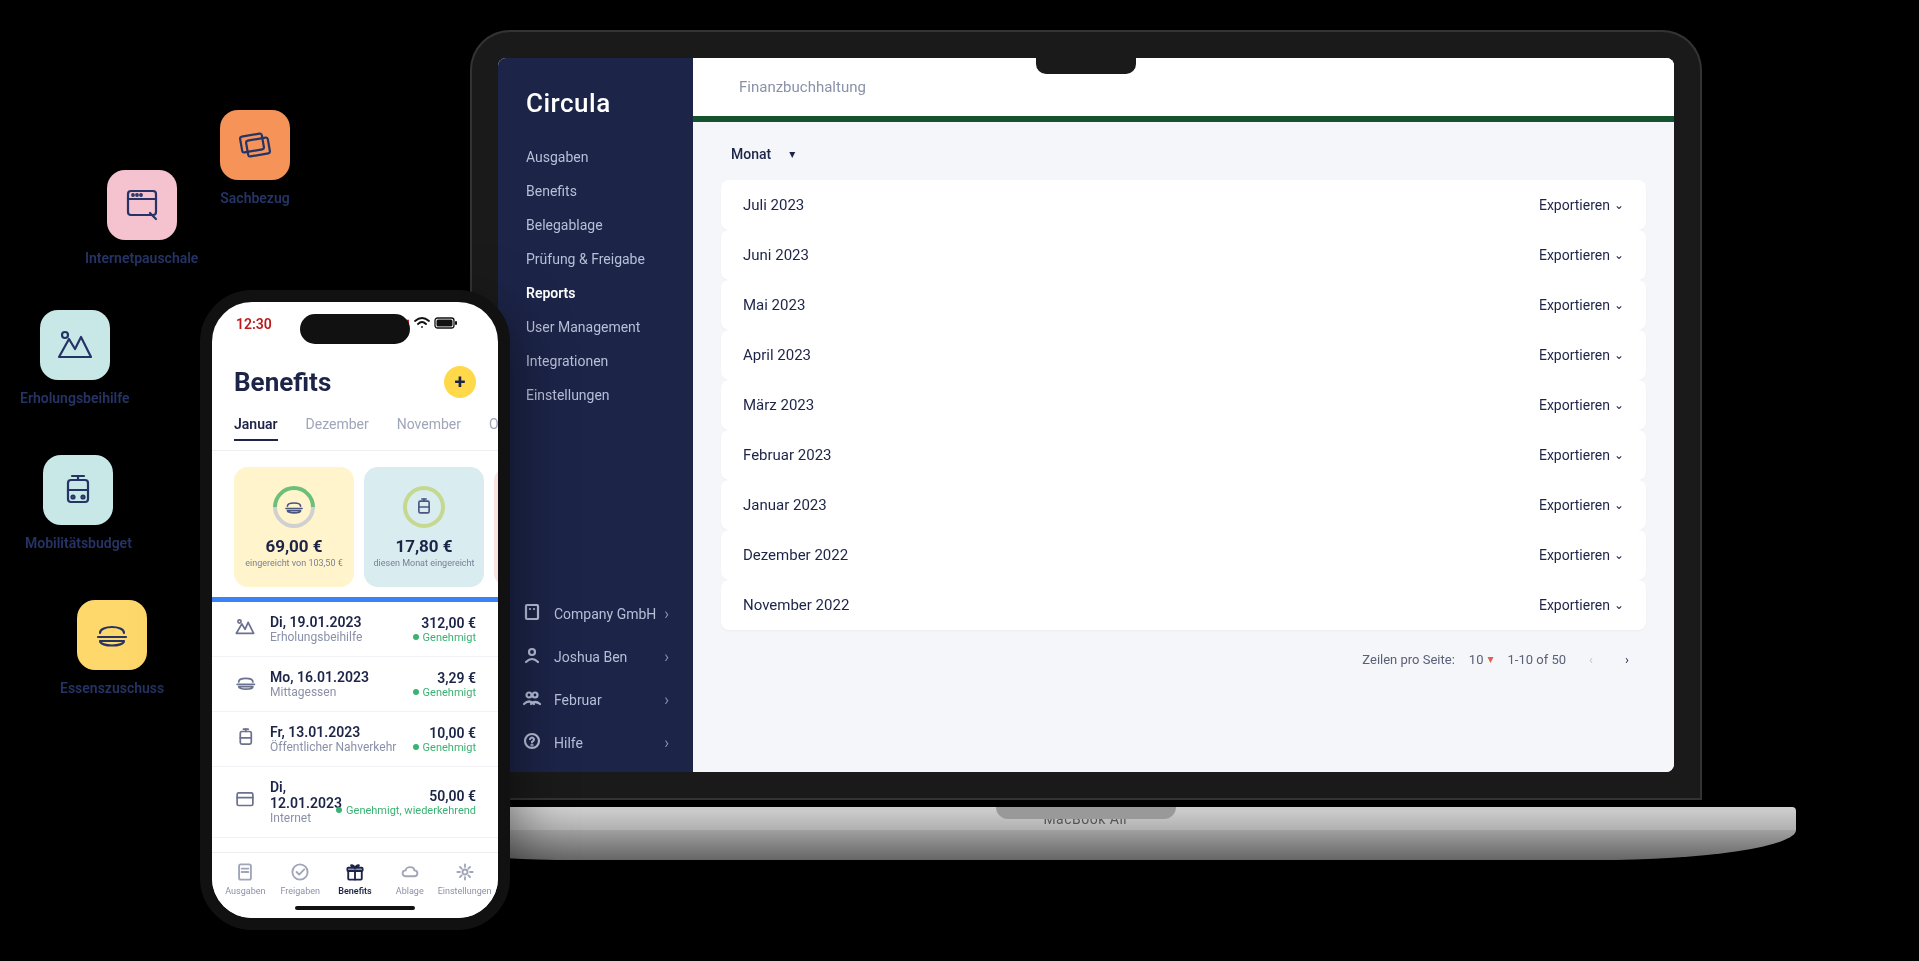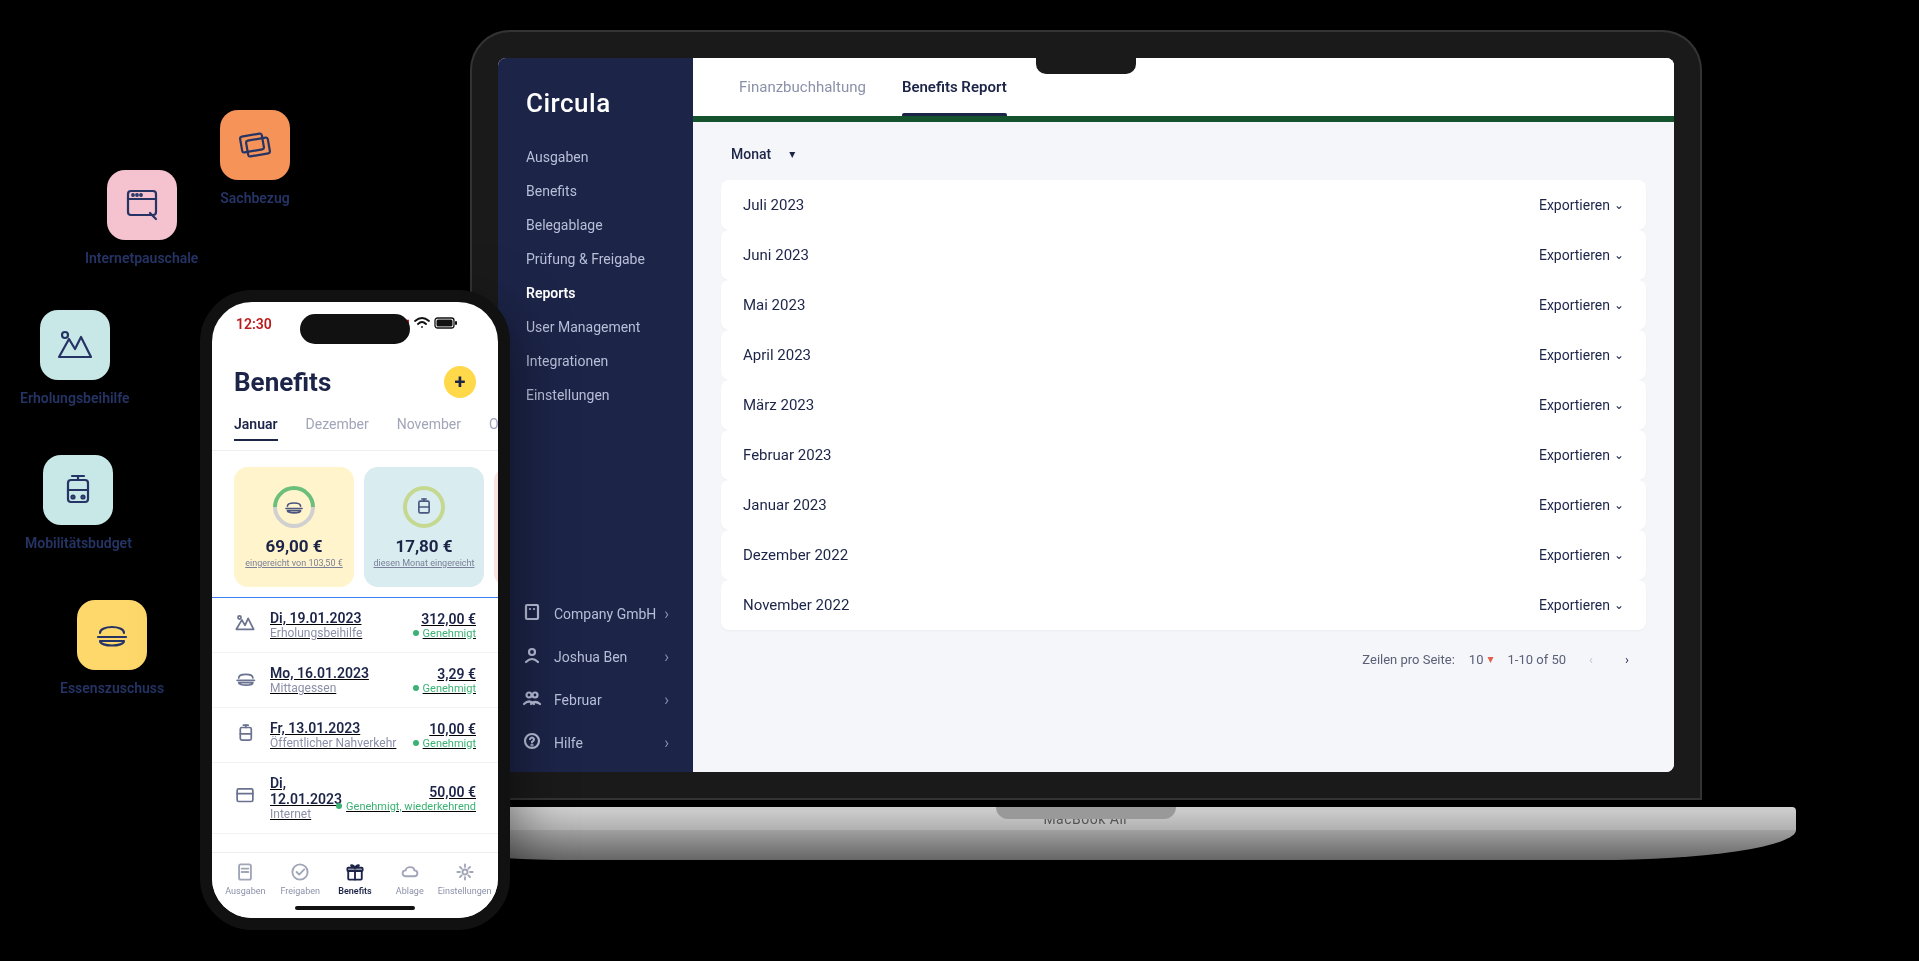--- a/index.html
+++ b/index.html
@@ -113,23 +113,23 @@
 
   .iph-cards { display:flex; gap:10px; padding:16px 22px 10px; overflow:hidden; }
   .iph-card { flex-shrink:0; width:120px; height:120px; border-radius:14px; display:flex; flex-direction:column; align-items:center; justify-content:center; padding:8px; }
   .iph-card.yellow { background:#fff4cc; }
   .iph-card.blue { background:#d9ecef; }
   .iph-card.pink { background:#fbe3e3; }
   .iph-card-ring { width:42px; height:42px; border-radius:50%; border:4px solid #c5d890; display:flex; align-items:center; justify-content:center; margin-bottom:8px; position:relative; }
   .iph-card-ring.partial { border-color:#d0d0d0; border-top-color:#6bbf7a; border-right-color:#6bbf7a; transform:rotate(-45deg); }
   .iph-card-ring.partial > * { transform:rotate(45deg); }
   .iph-card-amt { font-size:17px; font-weight:700; color:#1c2448; }
-  .iph-card-sub { font-size:9px; color:#7a8099; text-align:center; margin-top:2px;text-decoration:underline; }
-
-  .iph-list { flex:1; overflow:hidden; border-top:1px solid #3b82f6;text-decoration:underline; }
+  .iph-card-sub { font-size:9px; color:#7a8099; text-align:center; margin-top:2px; }
+
+  .iph-list { flex:1; overflow:hidden; border-top:5px solid #3b82f6; }
   .iph-li { display:flex; align-items:center; padding:12px 22px; border-bottom:1px solid #f2f2f6; gap:14px; }
   .iph-li-icon { width:22px; flex-shrink:0; color:#6b7290; }
   .iph-li-main { flex:1; min-width:0; }
   .iph-li-title { font-size:14px; font-weight:600; color:#1c2448; }
   .iph-li-sub { font-size:12px; color:#8a90a8; }
   .iph-li-right { text-align:right; }
   .iph-li-amt { font-size:14px; font-weight:600; color:#1c2448; }
   .iph-li-status { font-size:11px; color:#3bb273; display:flex; align-items:center; justify-content:flex-end; gap:4px; }
   .iph-li-status::before { content:""; width:6px; height:6px; border-radius:50%; background:#3bb273; }
 
@@ -257,21 +257,20 @@
                 </svg></span>
               <span>Hilfe</span>
               <span class="bi-chev">›</span>
             </div>
           </div>
       </div>
 
       <div class="desk-main">
         <div class="desk-tabs" id="desk-tabs">
             <div class="desk-tab">Finanzbuchhaltung</div>
-            <div class="desk-tab active">Benefits Report</div>
           </div>
         <div class="desk-body">
           <div class="filter-row">
             <span>Monat</span>
             <span class="chev">▾</span>
           </div>
           <div class="month-list" id="month-list">
               <div class="month-row">
                 <span>Juli 2023</span>
                 <span class="export-ctl">Exportieren <span class="chev">⌄</span></span>

